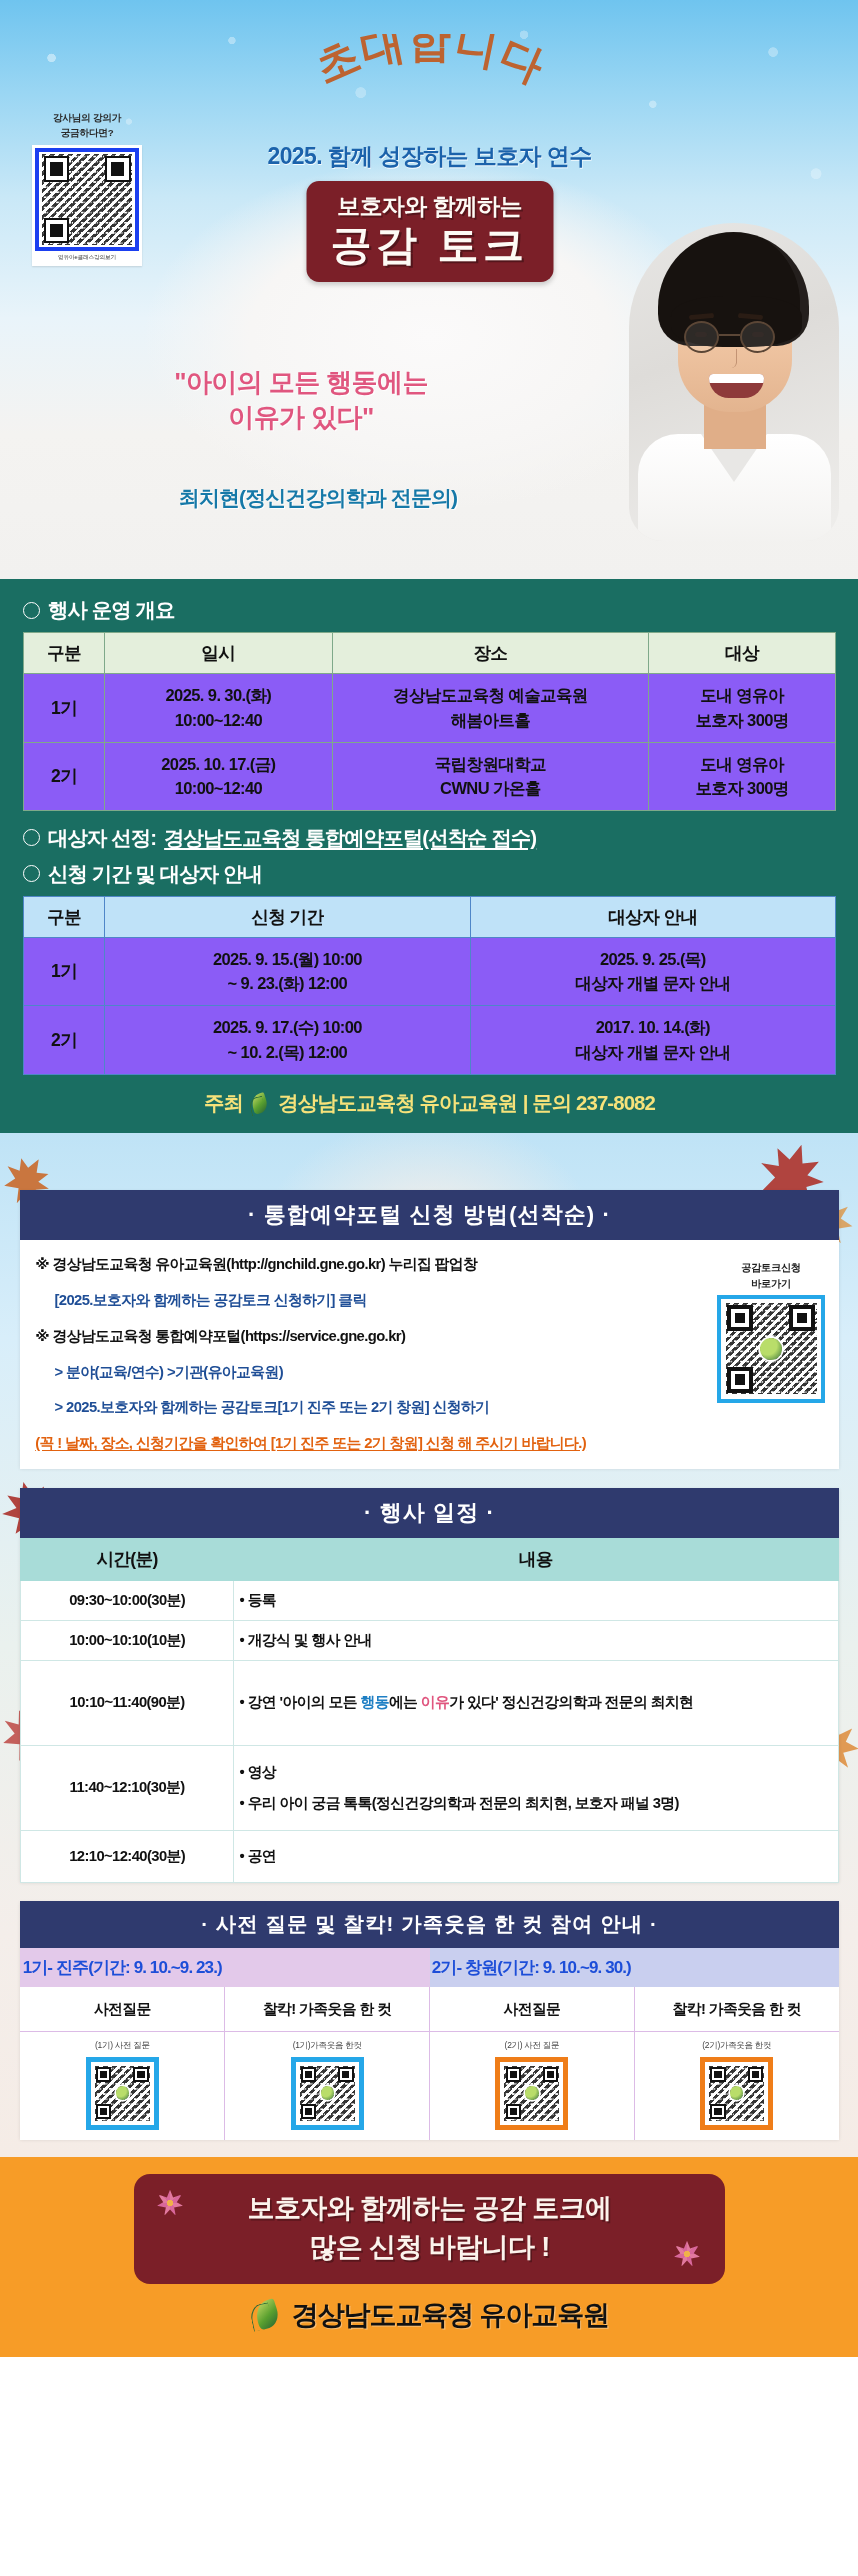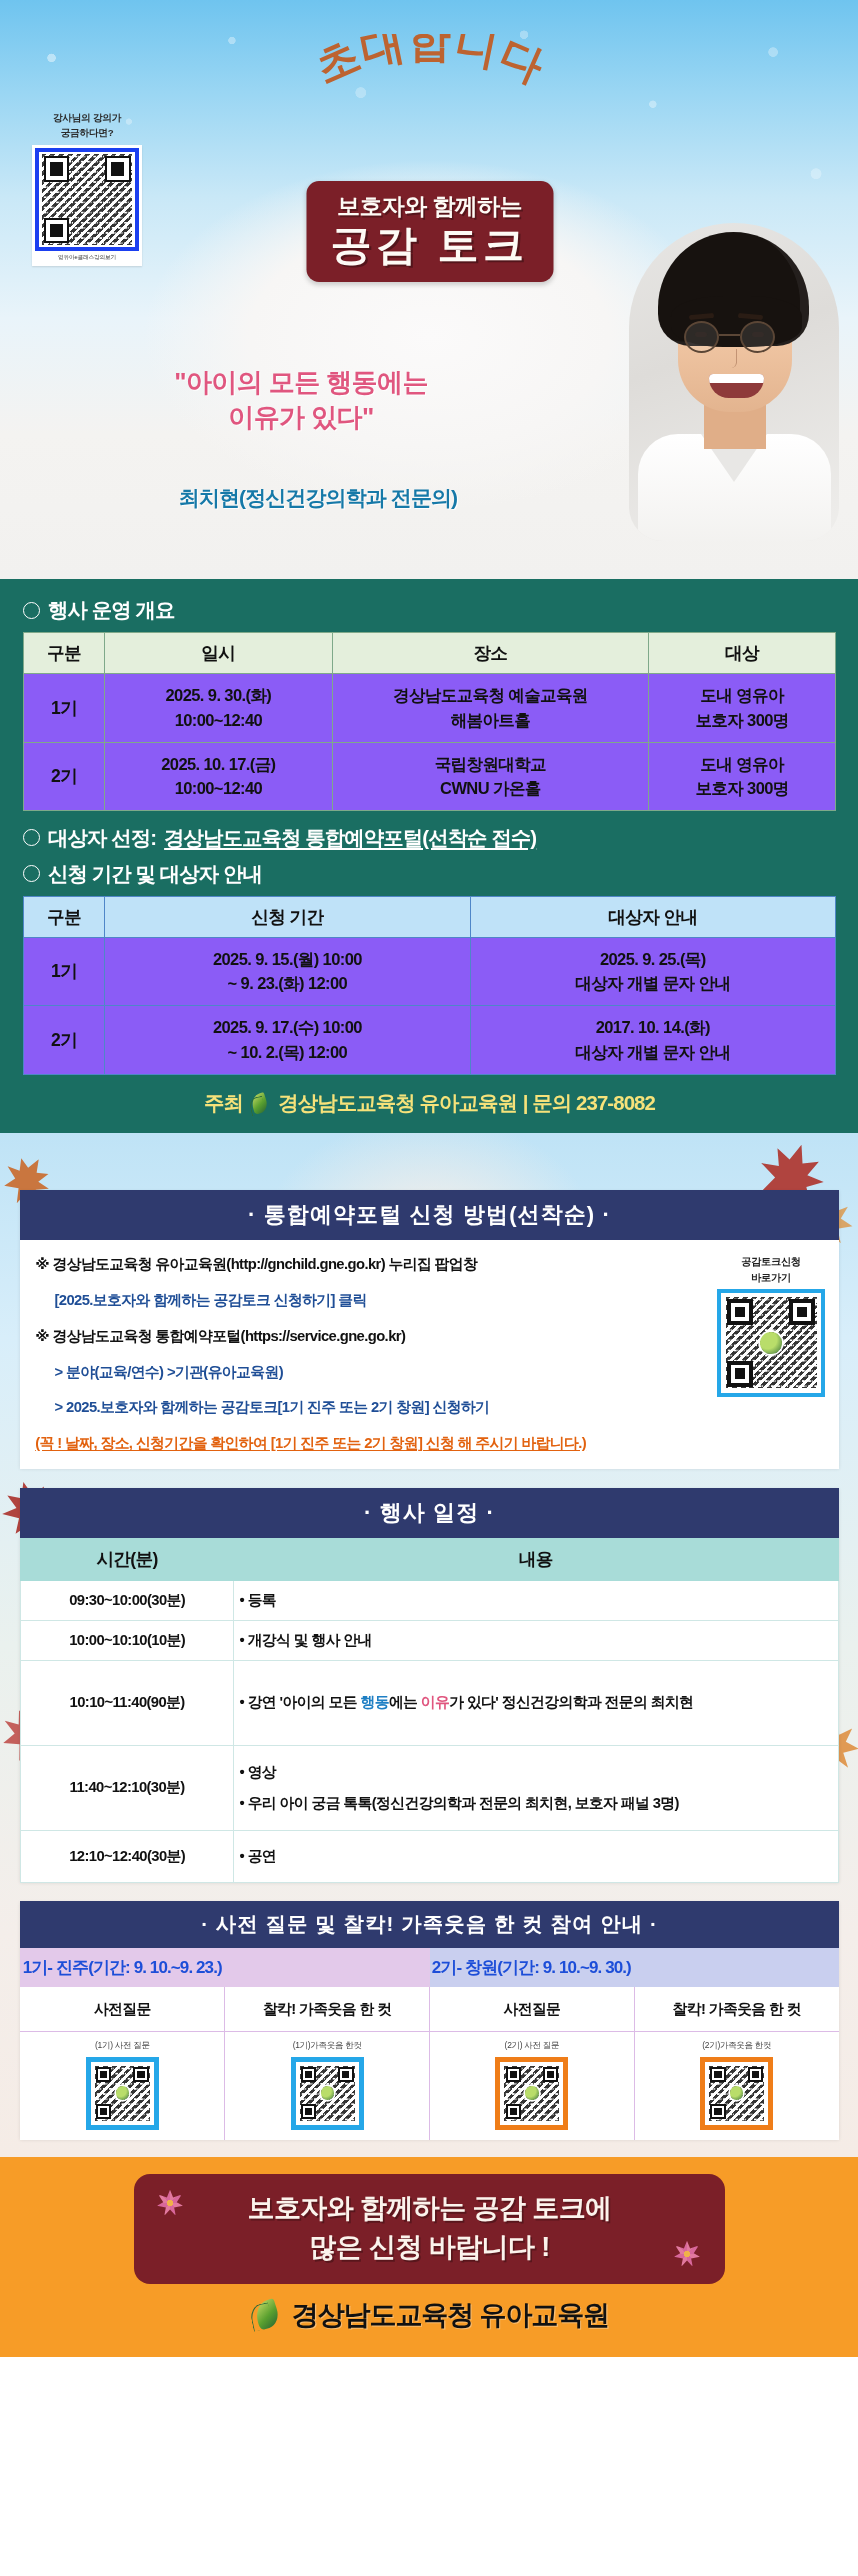--- a/index.html
+++ b/index.html
@@ -234,21 +234,21 @@
     font-size:22px; font-weight:bold; letter-spacing:1.1px; padding:9.7px 5.7px;
   }
   .panel-body{ padding:13.6px 14.8px 14.8px; position:relative; }
   .apply-row{
     font-size:14.8px; font-weight:bold; color:#111; letter-spacing:-0.6px;
     line-height:1.5; margin-bottom:13.6px; max-width:664px;
   }
   .apply-row:last-child{ margin-bottom:0; }
   .apply-row.blue{ color:#1f4e96; }
   .apply-row.warn{ color:#e2620f; text-decoration:underline; text-underline-offset:2.3px; }
-  .apply-qr{ position:absolute; right:13.6px; top:15px; width:108px; text-align:center; }
+  .apply-qr{ position:absolute; right:13.6px; top:21px; width:108px; text-align:center; }
   .apply-qr .cap{ font-size:10.2px; font-weight:bold; color:#222; line-height:1.35; margin-bottom:4.5px; letter-spacing:-0.3px;}
   .apply-qr .frame{ border:4.5px solid #25a7e8; background:#fff; padding:4.5px; }
 
   
   table.sched{ width:100%; border-collapse:collapse; background:#fff;border-radius:25px; }
   table.sched th{
     background:#a8dcd8; border:0.6px solid #a8dcd8; color:#111;
     font-size:17.6px; font-weight:bold; padding:8.5px 3.4px; letter-spacing:-0.6px;
   }
   table.sched td{
@@ -320,20 +320,21 @@
     <svg width="432" height="142" viewBox="0 0 760 250">
       <defs>
           <path id="arcpath" d="M 70 235 A 320 260 0 0 1 690 235"></path>
         </defs>
       <text class="arc-text">
         <textPath href="#arcpath" startOffset="50%" text-anchor="middle">초대합니다</textPath>
       </text>
     </svg>
   </div>
 
+  <div class="sub-line">2025. 함께 성장하는 보호자 연수</div>
 
   <div class="title-plate">
     <div class="t1">보호자와 함께하는</div>
     <div class="t2">공감 토크</div>
   </div>
 
   <div class="hero-qr">
     <div class="cap">강사님의 강의가</div>
     <div class="cap" style="margin-top:-3.4px">궁금하다면?</div>
     <div class="qr-card">

